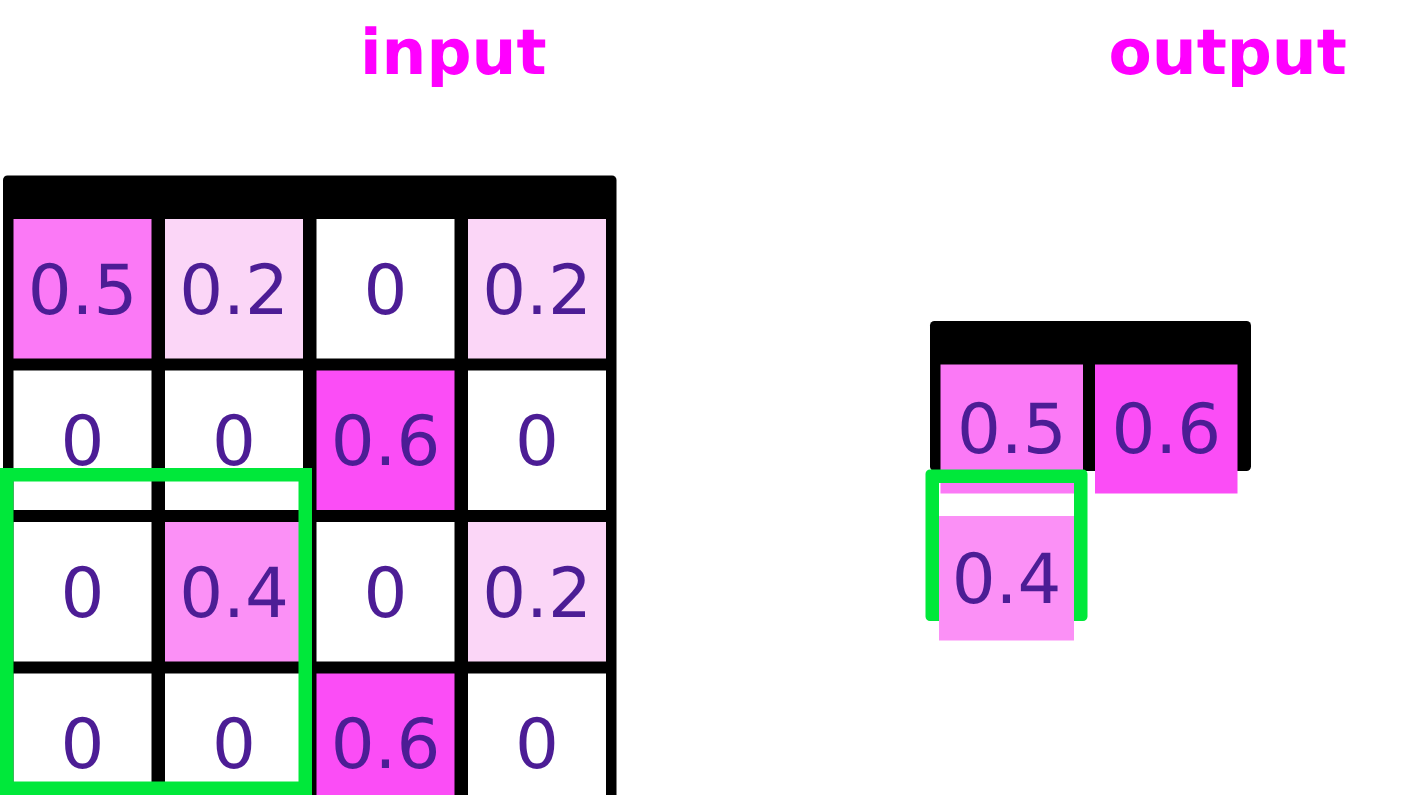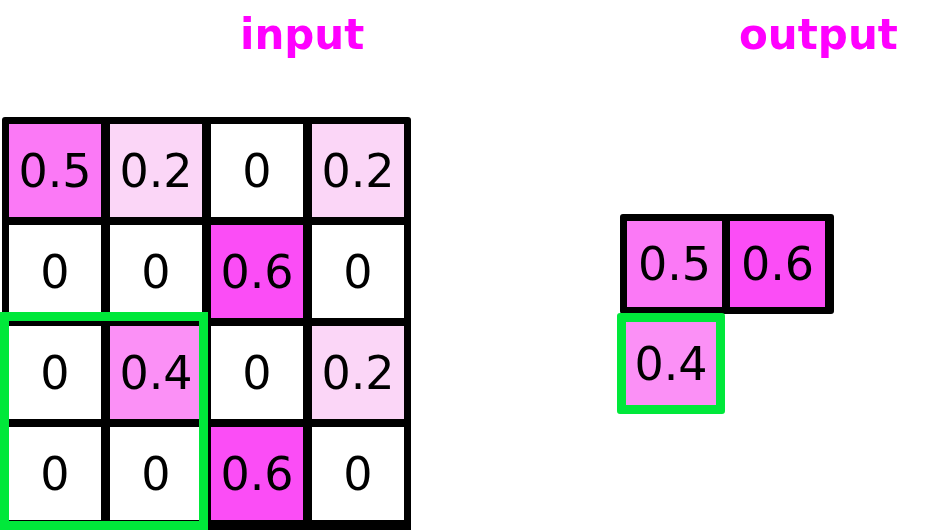--- a/index.html
+++ b/index.html
@@ -30,25 +30,26 @@
   #title-output { left: 707px; top: 14px; margin-left: 32px; }
 
   
   .cell {
     position: absolute;
     box-sizing: border-box;
     display: flex;
     align-items: center;
     justify-content: center;
     font-size: 46px;
-    color: #000000;
+    color: #4c1d95;
     line-height: 1;
     font-family: "DejaVu Sans", sans-serif;
     user-select: none;
     overflow: hidden;
+    margin-top: 22px;
   }
 
   
   #input-grid {
     position: absolute;
     left: 2px;
     top: 117px;
     width: 409px;
     height: 420px;
     background: #000000;

